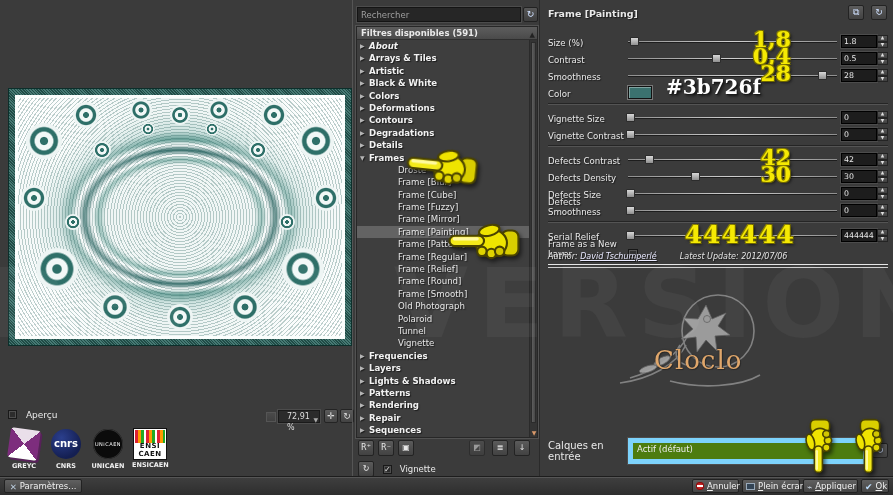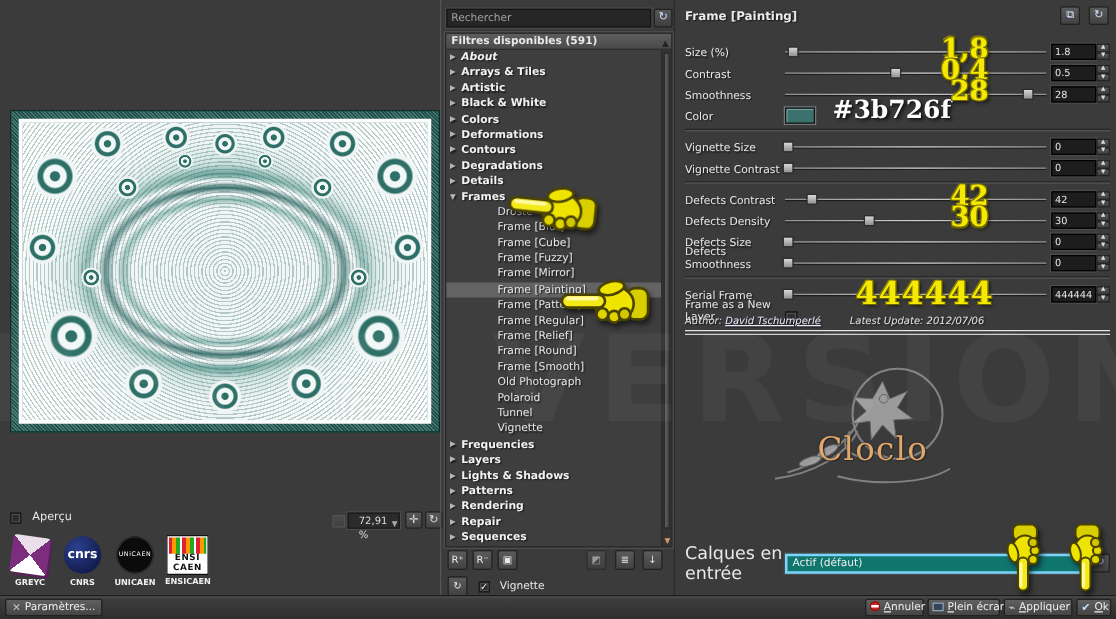--- a/index.html
+++ b/index.html
@@ -124,22 +124,22 @@
       text-shadow:1px 1px 0 #1a1a1a,2px 2px 3px rgba(0,0,0,.7);}
   #author-row{position:absolute;left:8px;top:252px;font-size:8px;font-style:italic;color:#e3e3e3;text-shadow:1px 1px 1px #1a1a1a;}
   #author-row a{color:#e9e9ff;text-decoration:underline;}
   #author-row .gap{display:inline-block;width:18px;}
 
   #signature{position:absolute;left:70px;top:283px;width:190px;height:115px;opacity:.85;}
   #signature .sig-text{position:absolute;left:44px;top:62px;font-family:"DejaVu Serif",serif;font-size:26px;
       color:#fdba74;text-shadow:0 0 2px #1e1e1e,1px 1px 0 #2c2c2c;letter-spacing:1px;}
 
   #layers-row{position:absolute;left:8px;top:443px;right:5px;height:15px;display:flex;align-items:center;}
-  #layers-row .llabel{width:80px;flex:none;font-size:14px;}
-  #layers-dd{flex:1;height:16px;background:#0f766e;border:2px solid #7dd3fc;box-shadow:0 0 0 1px #4e4e4e;
+  #layers-row .llabel{width:80px;flex:none;font-size:10px;}
+  #layers-dd{flex:1;height:26px;background:#4d7c0f;border:5px solid #7dd3fc;box-shadow:0 0 0 1px #4e4e4e;
       font-size:8.5px;line-height:12px;padding-left:4px;color:#eee;margin-right:4px;}
   #layers-reset{width:16px;height:15px;flex:none;background:linear-gradient(#5c5c5c,#424242);
       border:1px solid #232323;border-radius:2px;text-align:center;font-size:9px;line-height:13px;color:#cfe0ff;}
 
   
   #watermark{position:absolute;left:-12px;top:248px;width:920px;font-weight:bold;font-size:96px;
       letter-spacing:10px;white-space:nowrap;color:rgba(255,255,255,.045);z-index:6;font-family:"DejaVu Sans",sans-serif;}
   .hand{position:absolute;z-index:9;filter:drop-shadow(2px 3px 2px rgba(0,0,0,.55));}
   .hand svg{width:100%;height:100%;}
   .hand.down svg{transform:rotate(-90deg);}
@@ -436,21 +436,21 @@
           <div class="pval">
             <span class="box">0</span>
             <span class="spin">
               <div>▲</div>
               <div>▼</div>
             </span>
           </div>
         </div>
         <div class="pdivider"></div>
         <div class="prow">
-          <span class="plabel">Serial Frame</span>
+          <span class="plabel">Serial Relief</span>
           <div class="pzone">
             <div class="pline"></div>
             <div class="phandle" style="left:1%"></div>
             <span class="ann big">444444</span>
           </div>
           <div class="pval">
             <span class="box">444444</span>
             <span class="spin">
               <div>▲</div>
               <div>▼</div>

